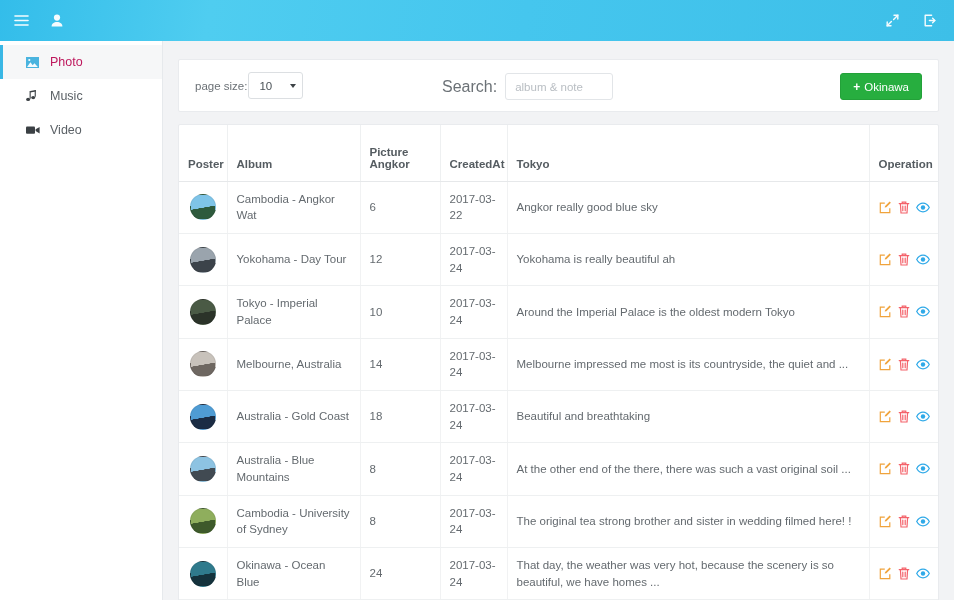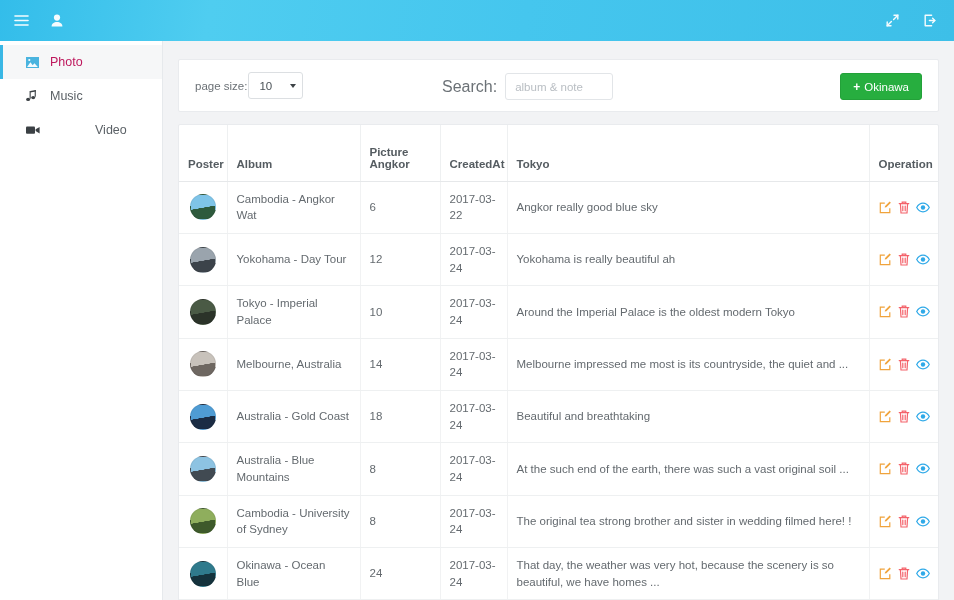--- a/index.html
+++ b/index.html
@@ -223,21 +223,21 @@
           <path d="M4.2 0.9 9.8 0v1.6L4.2 2.5z"></path>
           <path d="M3.6 1.1h1.1v7.6H3.6z"></path>
           <path d="M8.7 0.2h1.1v6.6H8.7z"></path>
           <ellipse cx="2.1" cy="9.4" rx="2.0" ry="1.7"></ellipse>
           <ellipse cx="7.2" cy="7.6" rx="2.0" ry="1.7"></ellipse>
         </svg>
       </span>
       <span>Music</span>
     </div>
 
-    <div class="nav-item" style="margin-top:0;height:34px;gap:45px;">
+    <div class="nav-item" style="margin-top:0;height:34px;">
       <span class="nav-ico">
         <svg width="14" height="10" viewBox="0 0 14 10" fill="currentColor">
           <rect x="0" y="1.6" width="9" height="7.2" rx="1"></rect>
           <path d="M9.6 4.3 13.6 1.9v6.6L9.6 6.1z"></path>
         </svg>
       </span>
       <span>Video</span>
     </div>
 
 
@@ -455,21 +455,21 @@
               </div>
             </td>
           </tr>
           <tr class="row-h">
             <td>
               <span class="thumb" style="background-image:linear-gradient(170deg,#8dc3e2 0%,#8dc3e2 52%,#414a52 53%,#414a52 100%);"></span>
             </td>
             <td>Australia - Blue Mountains</td>
             <td>8</td>
             <td>2017-03-24</td>
-            <td>At the such end of the earth, there was such a vast original soil ...</td>
+            <td>At the other end of the there, there was such a vast original soil ...</td>
             <td>
               <div class="ops">
                 <span class="op-btn op-edit">
                   <svg width="13" height="13" viewBox="0 0 13 13" fill="none" stroke="currentColor" stroke-width="1.2">
                     <path d="M10.8 7.3v4.4H1.3V2.2h4.5"></path>
                     <path d="M7.4 6.2 11.9 1.7l-1.3-1.3L6.1 4.9l-.4 1.7z" fill="currentColor" stroke="none"></path>
                   </svg>
                 </span>
                 <span class="op-btn op-del">
                   <svg width="12" height="13" viewBox="0 0 12 13" fill="none" stroke="currentColor" stroke-width="1.2" stroke-linecap="round">

